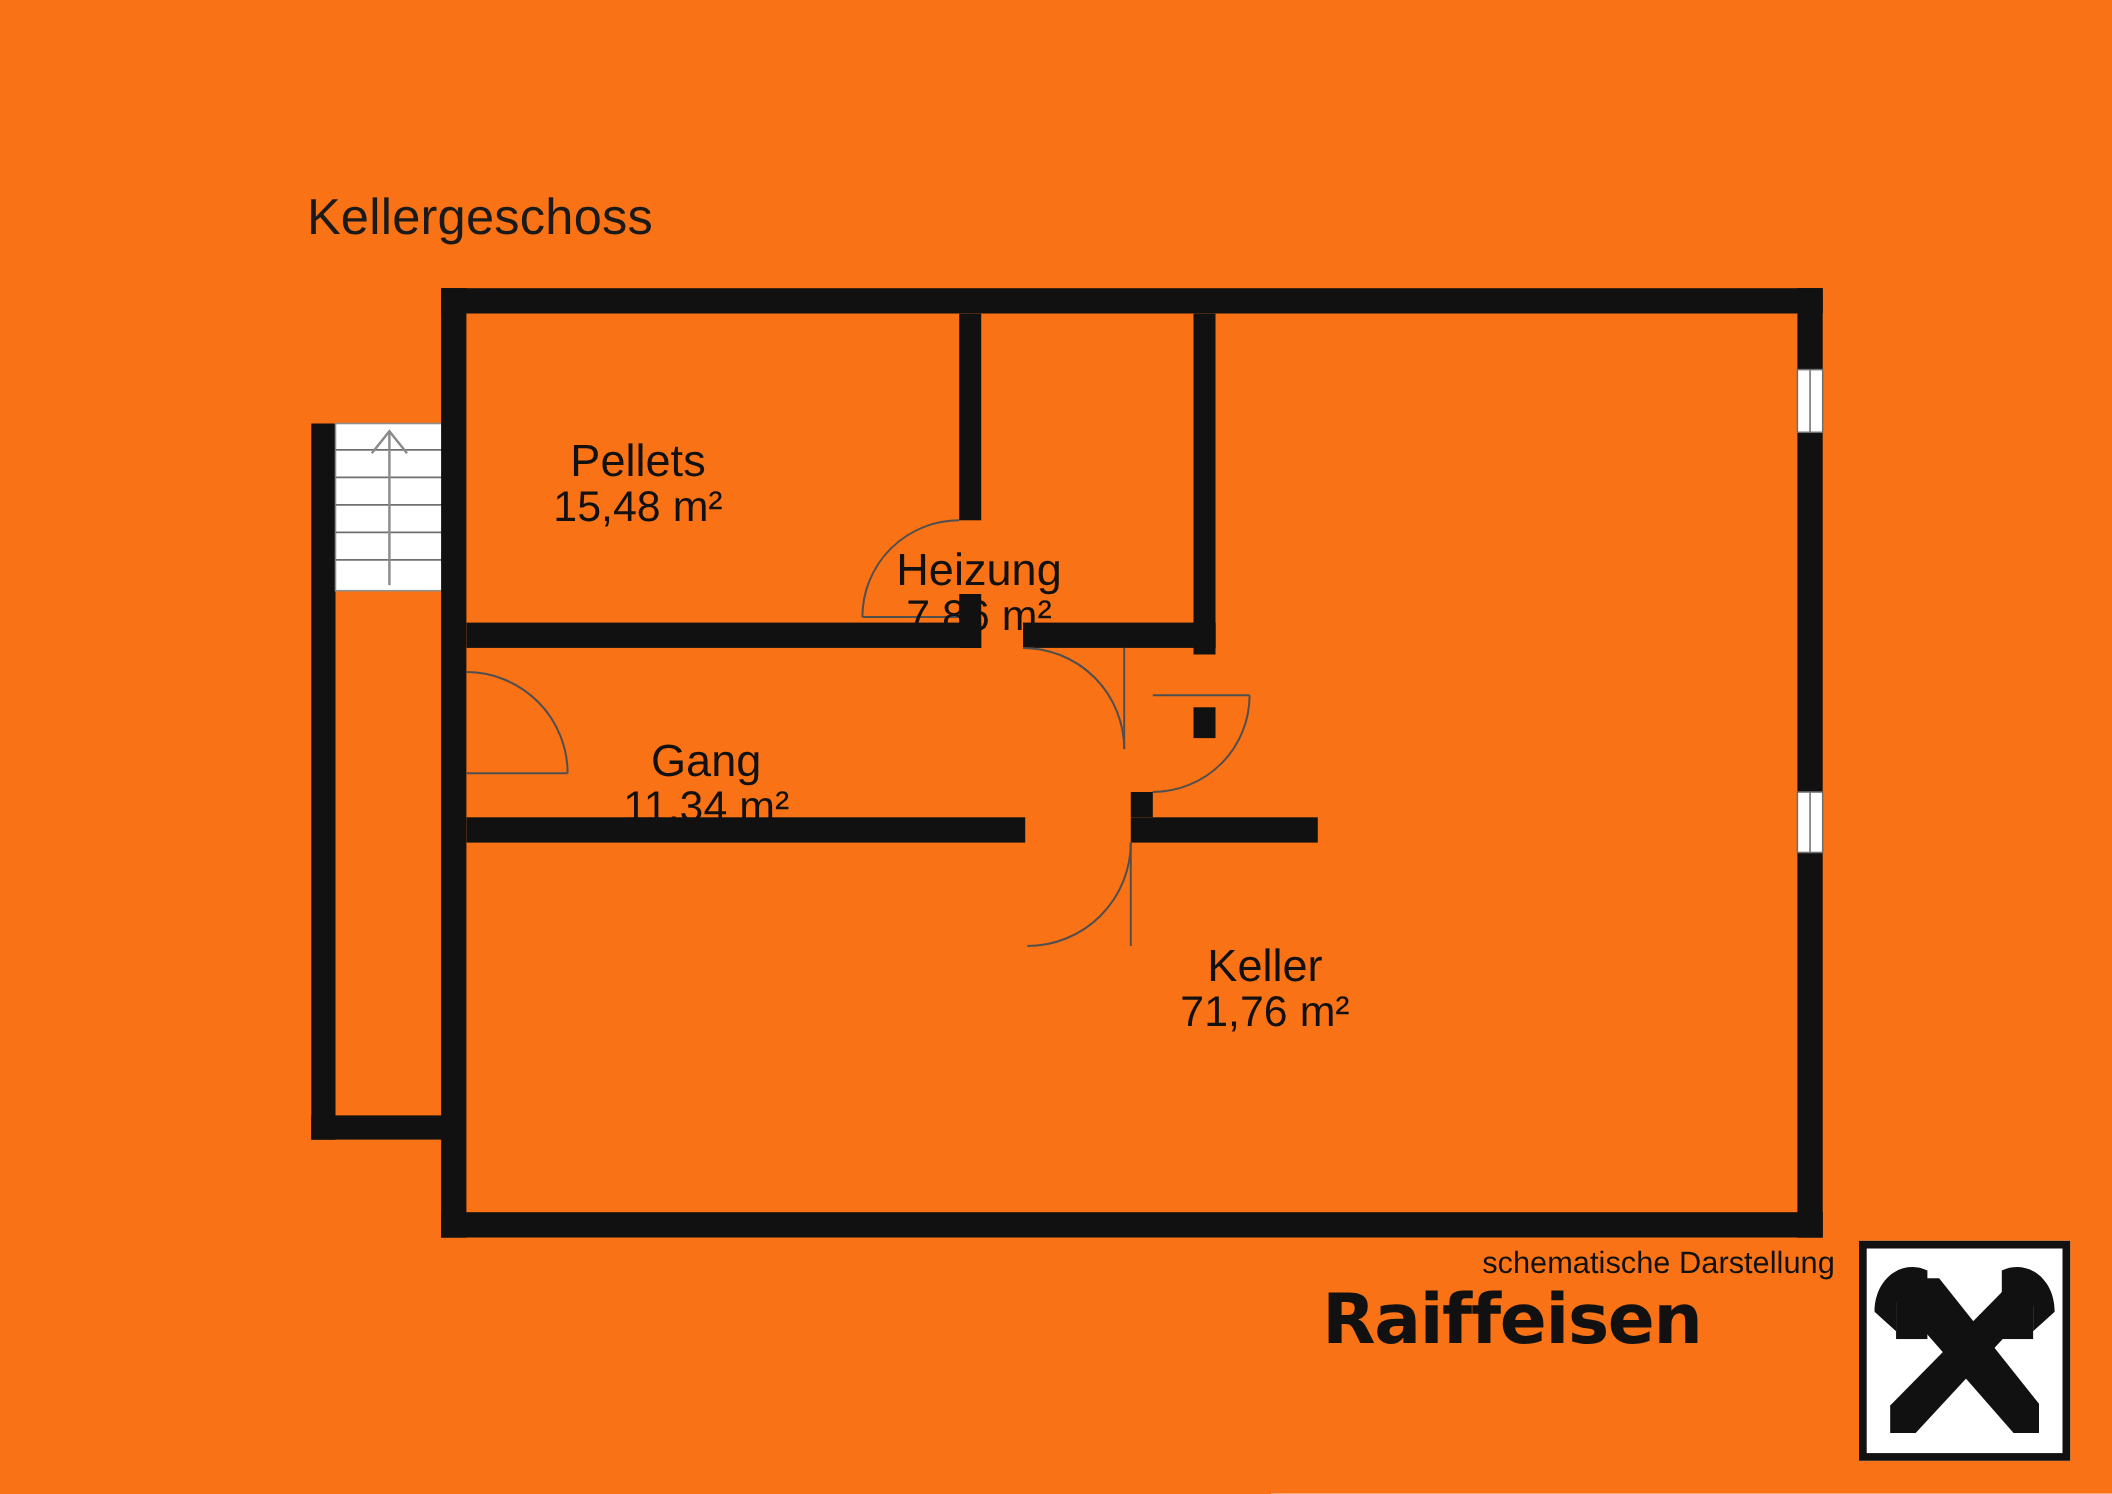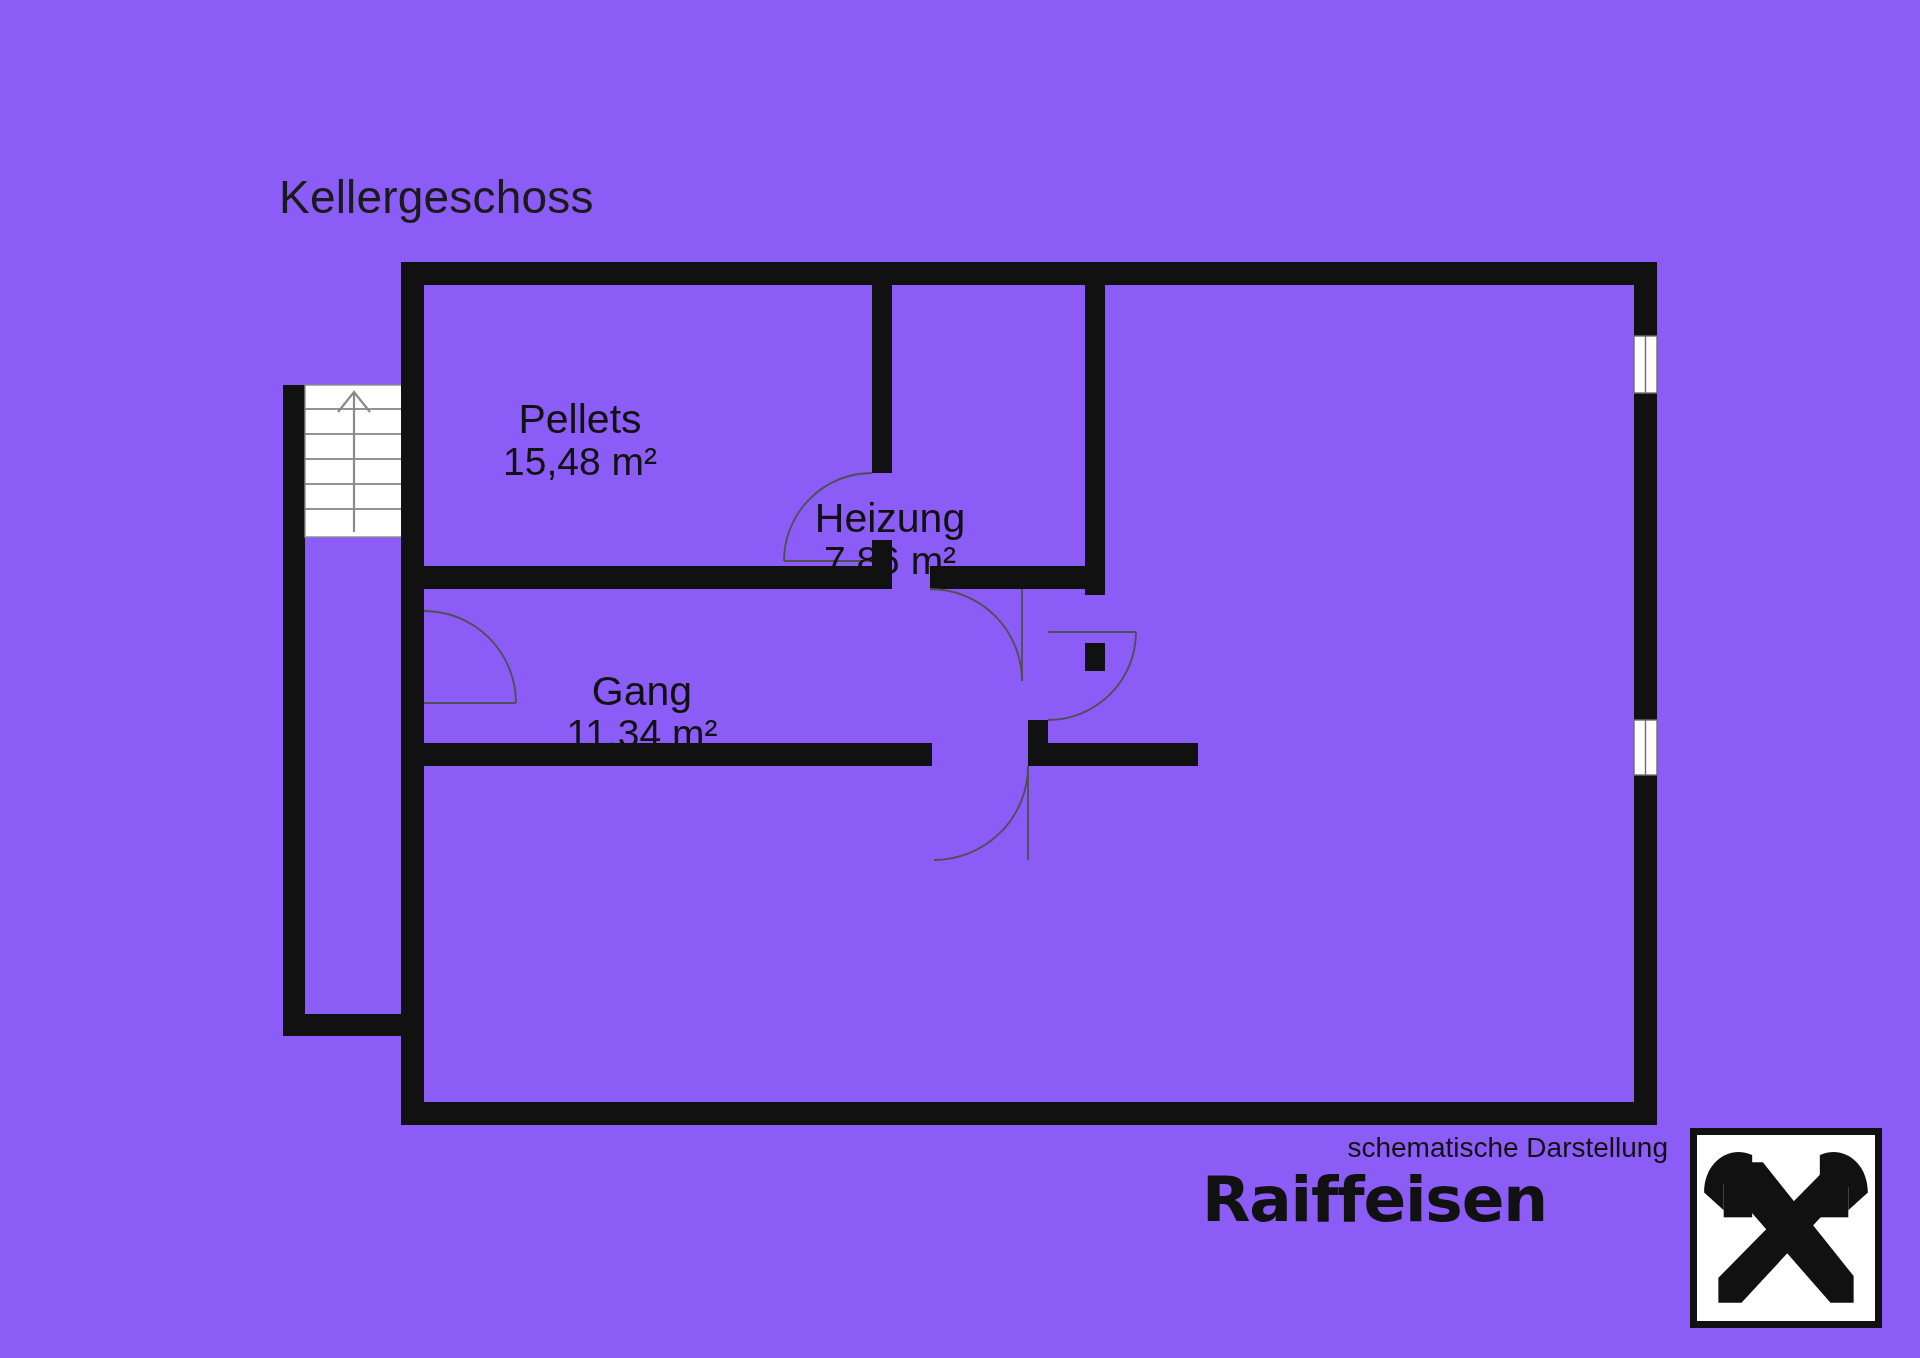--- a/index.html
+++ b/index.html
@@ -9,21 +9,21 @@
     background: #ffffff;
   }
   body {
     font-family: "Liberation Sans", sans-serif;
     color: #000000;
   }
   #page {
     position: relative;
     width: 1920px;
     height: 1358px;
-    background: #8b5cf6;
+    background: #f97316;
     overflow: hidden;
   }
 
   
   #floor-title {
     position: absolute;
     left: 279px;
     top: 174px;
     font-size: 46px;
     line-height: 1;
@@ -216,20 +216,24 @@
   <div class="room-label" id="label-heizung">
     <span class="rname">Heizung</span>
     <span class="rarea">7,86 m²</span>
   </div>
 
   <div class="room-label" id="label-gang">
     <span class="rname">Gang</span>
     <span class="rarea">11,34 m²</span>
   </div>
 
+  <div class="room-label" id="label-keller">
+    <span class="rname">Keller</span>
+    <span class="rarea">71,76 m²</span>
+  </div>
 
   <div id="schematic-note">schematische Darstellung</div>
 
   <div id="brand">
     <div id="brand-text">
       <span class="bline">Raiffeisen</span>
     </div>
 
     <div id="brand-logo">
       <svg viewBox="0 0 200 200">

